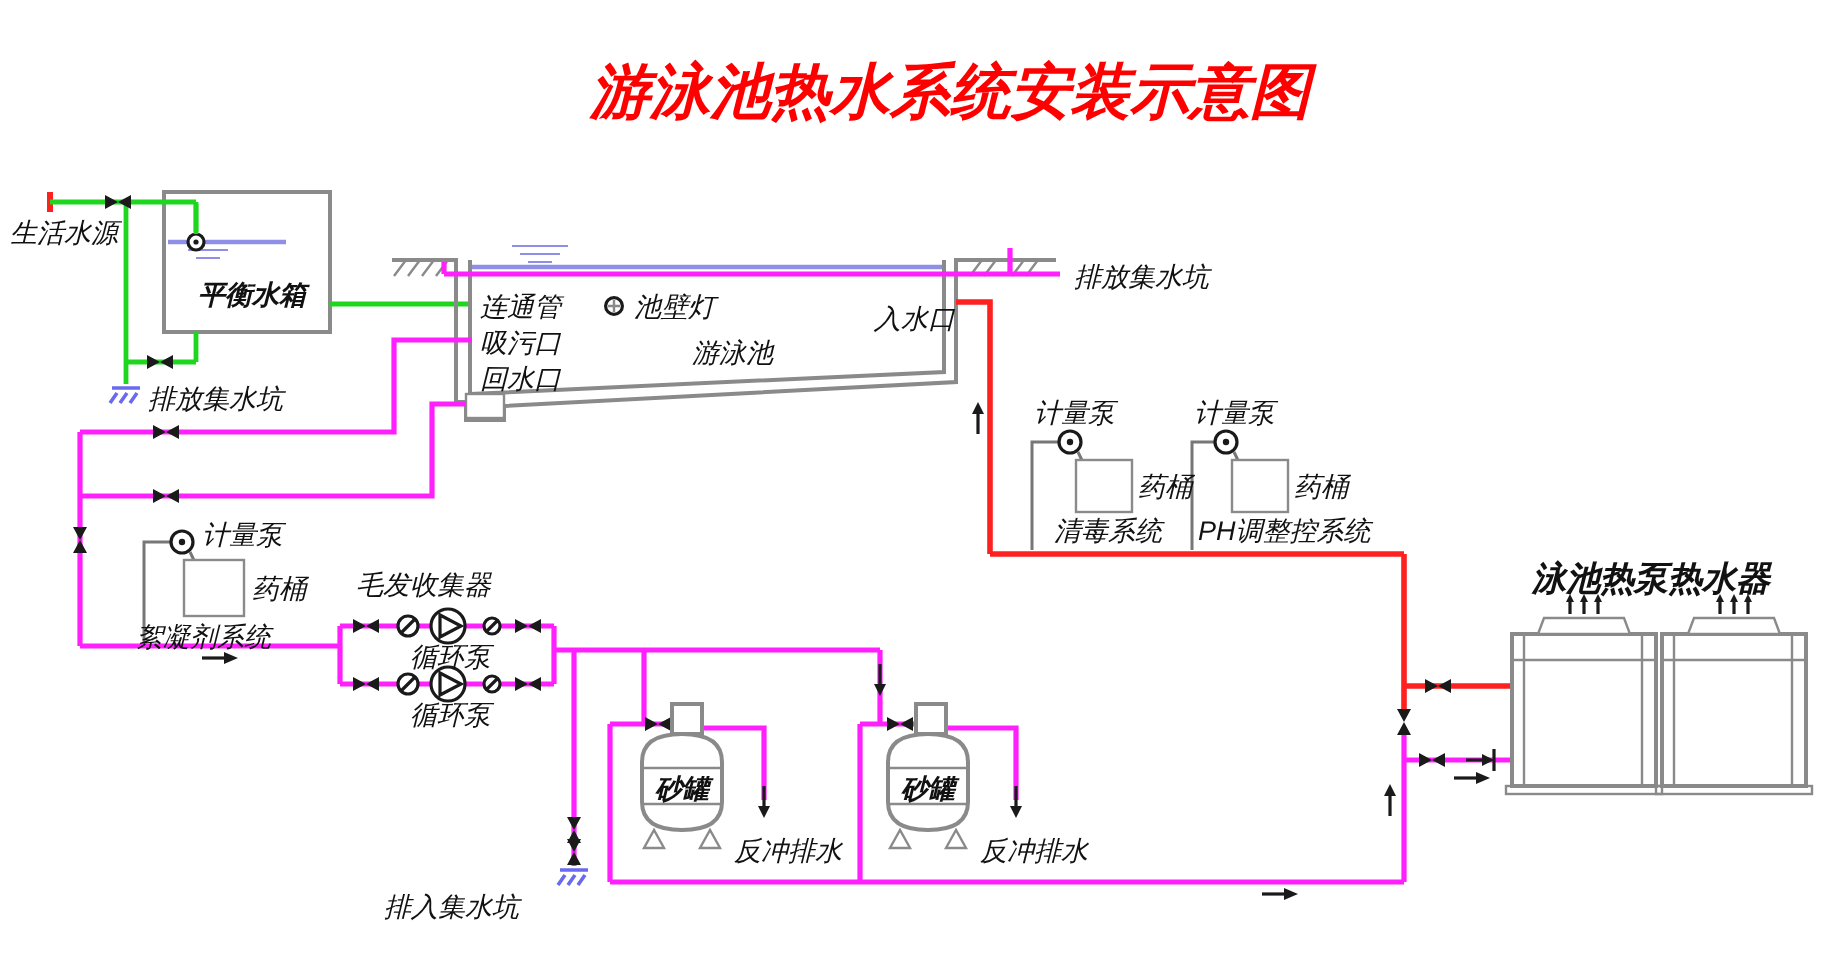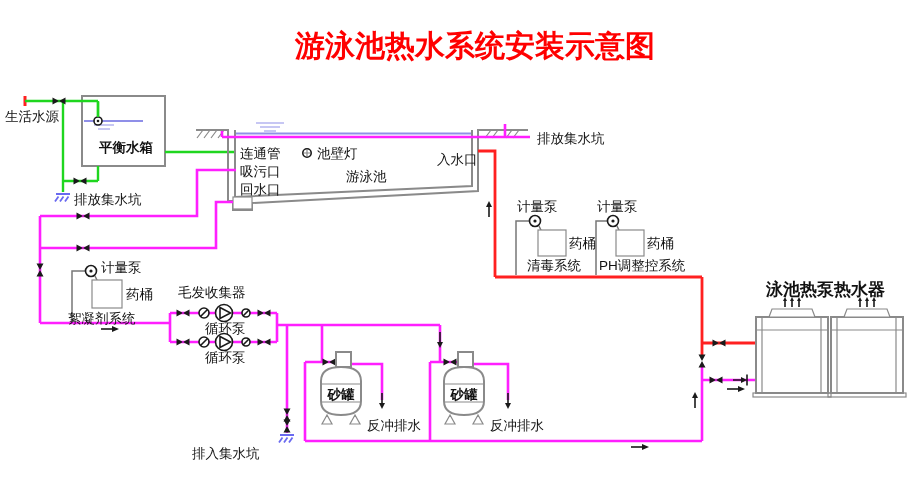--- a/index.html
+++ b/index.html
@@ -1,17 +1,17 @@
 <!DOCTYPE html>
 <html style="--title_red: #ff0000; --hot_pipe: #ff2020; --pool_pipe: #ff1fff; --fresh_pipe: #1fd61f; --structure_gray: #8a8a8a; --water_blue: #8f8fe8; --symbol_black: #1a1a1a; --pit_blue: #6a6af0;"><head>
 <meta charset="utf-8">
 <style>
   html,body{margin:0;padding:0;background:#ffffff;}
   .stage{position:relative;width:915px;height:480px;background:#fff;overflow:hidden;
-         font-family:"Liberation Sans",sans-serif;}
+         font-family:"Liberation Sans",sans-serif;font-style:italic;}
   svg text{font-family:"Liberation Sans",sans-serif;fill:#111;font-size:13.5px;}
   .title-text{font-family:"Liberation Serif",serif;font-size:30px;font-weight:bold;
               fill:var(--title_red,#f00);}
   .lbl-bold{font-weight:bold;}
   .lbl-big{font-size:17px;font-weight:bold;}
   .struct{stroke:var(--structure_gray,#8a8a8a);stroke-width:2;fill:none;}
   .struct-thin{stroke:var(--structure_gray,#8a8a8a);stroke-width:1.2;fill:none;}
   .p-pool{stroke:var(--pool_pipe,#f1f);stroke-width:2.6;fill:none;}
   .p-hot{stroke:var(--hot_pipe,#f22);stroke-width:2.8;fill:none;}
   .p-fresh{stroke:var(--fresh_pipe,#1fd61f);stroke-width:2.4;fill:none;}

